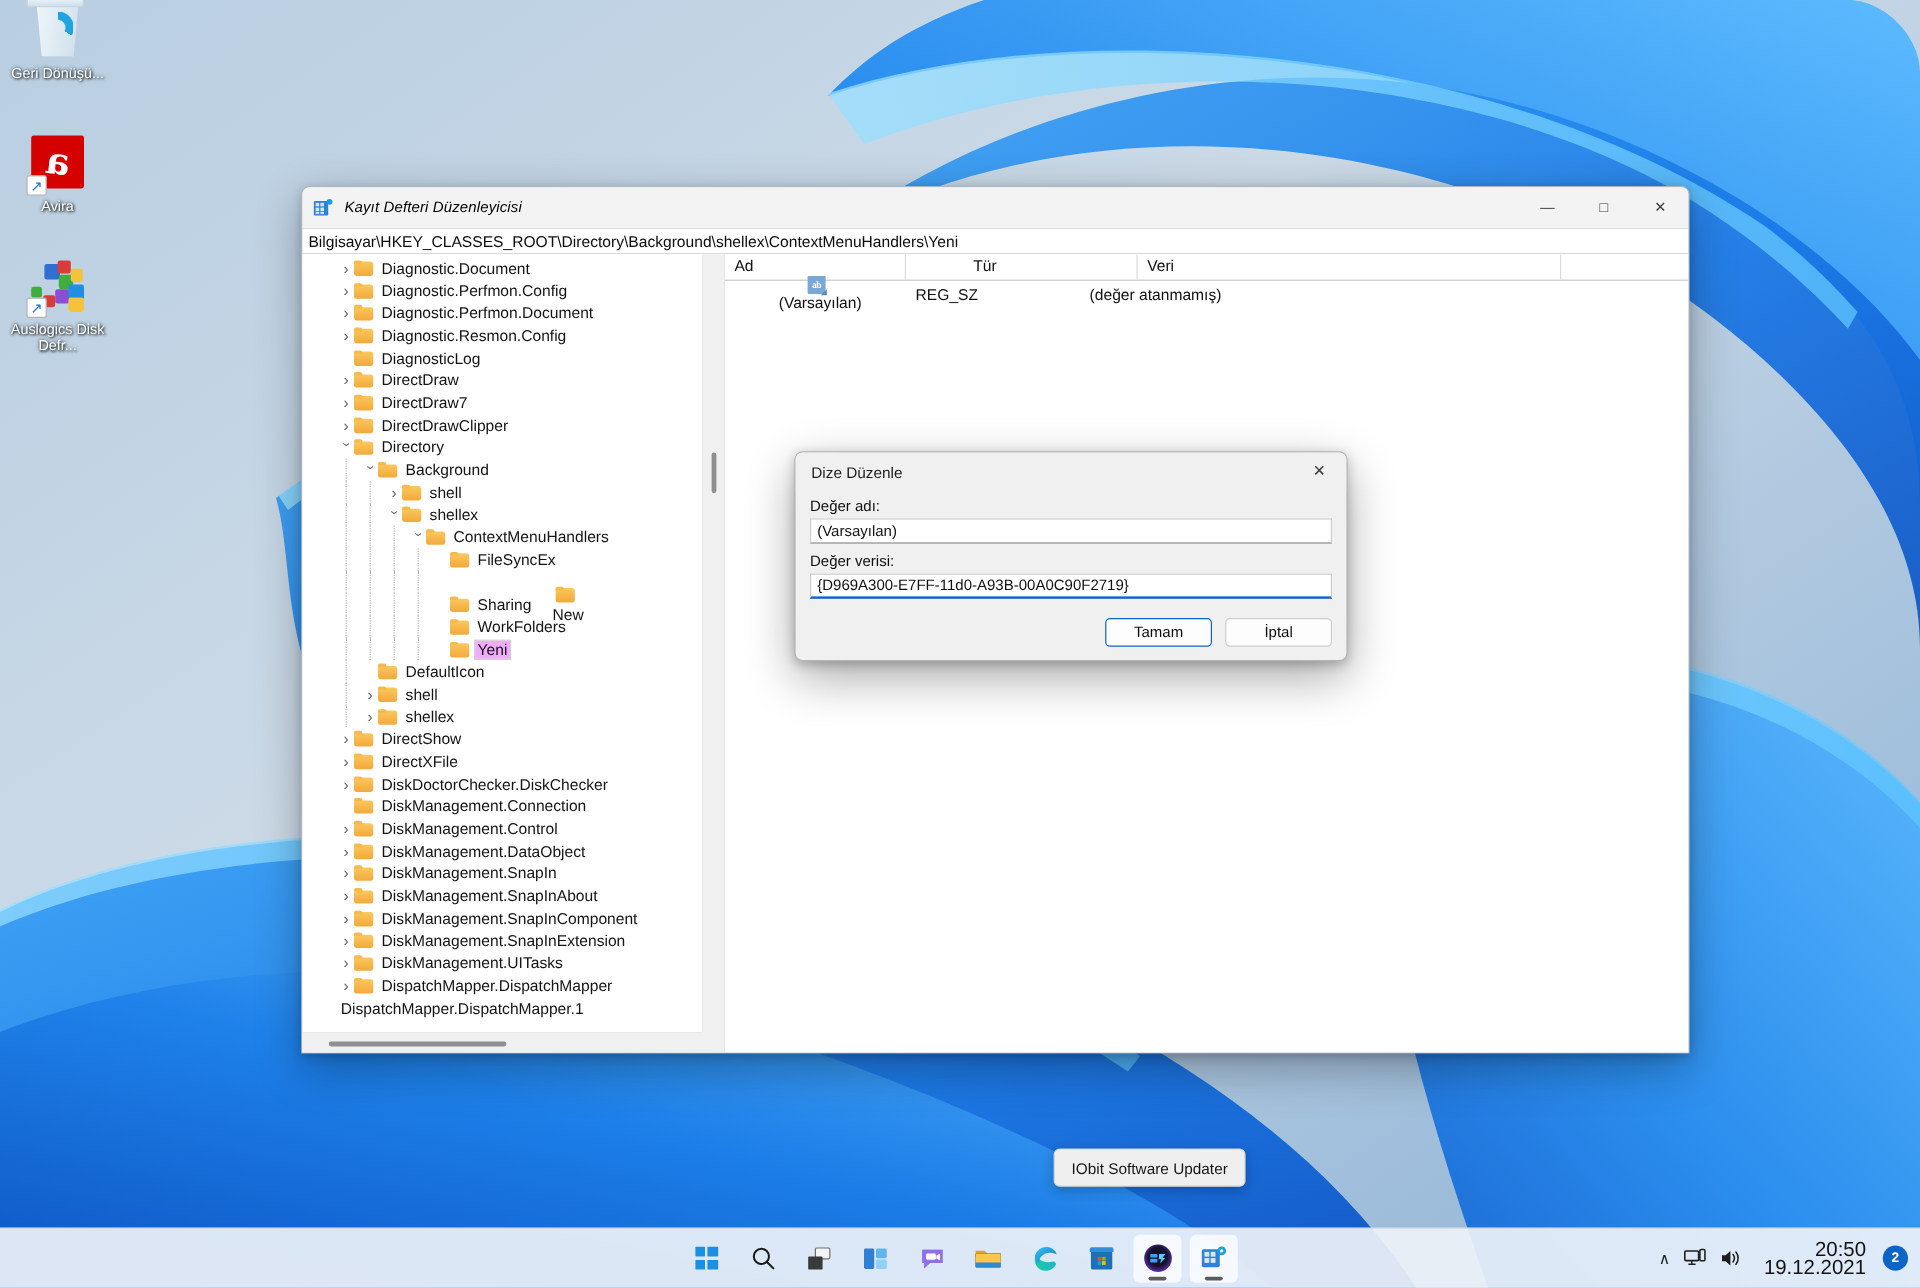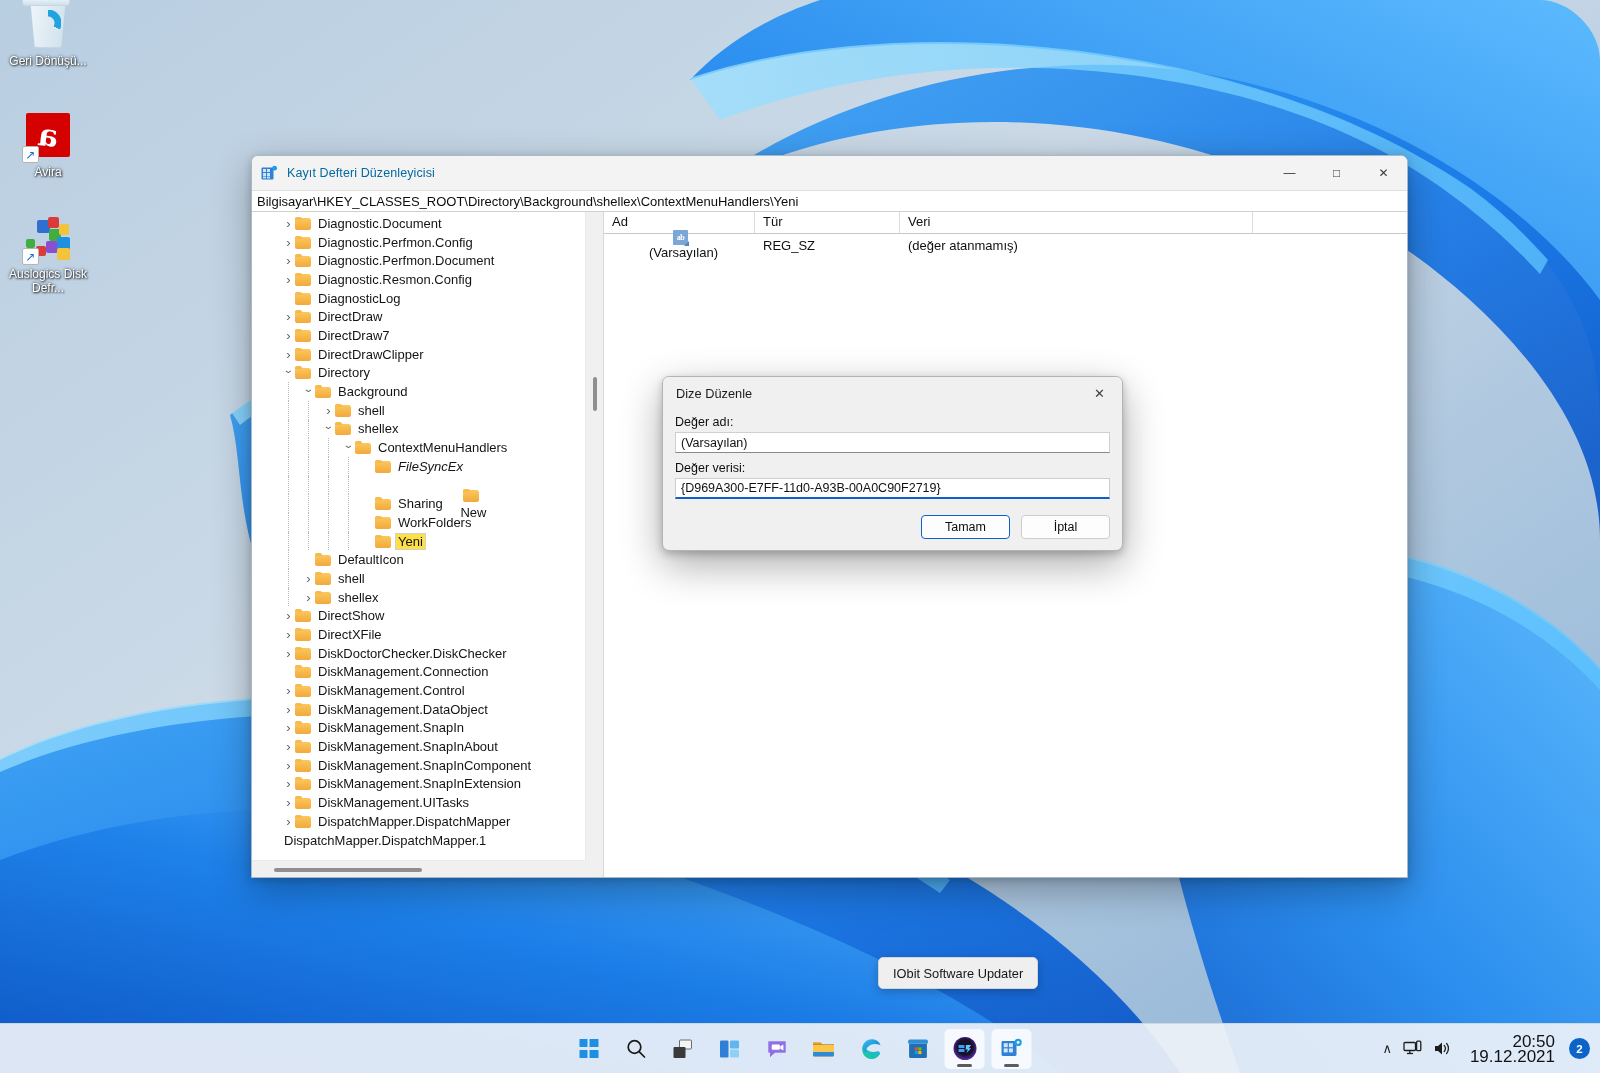--- a/index.html
+++ b/index.html
@@ -100,21 +100,21 @@
     overflow:hidden;
   }
   .titlebar {
     height:34px; flex:0 0 34px;
     display:flex; align-items:center;
     background:#f3f3f3;
     padding-left:9px;
     position:relative;
   }
   .title-ico { width:17px;height:17px;position:relative;margin-right:9px;flex:0 0 17px; }
-  .title-txt { font-size:12.5px; color:#0369a1; letter-spacing:.1px; }
+  .title-txt { font-size:12.5px; color:#000000; letter-spacing:.1px;font-style:italic; }
   .win-btns { position:absolute; right:0; top:0; height:34px; display:flex; }
   .win-btn {
     width:47px;height:34px;
     display:flex;align-items:center;justify-content:center;
     font-size:12px;color:#3a3a3a;
   }
 
   .menubar {
     height:27px;flex:0 0 27px;
     display:flex;align-items:center;
@@ -173,21 +173,21 @@
     content:"";position:absolute;left:0;top:1.5px;width:16px;height:11.5px;
     background:linear-gradient(180deg,#fbc85d,#f2a93b);
     border-radius:1.5px 2.5px 2px 2px;
   }
   .folder::after {
     content:"";position:absolute;left:0;top:0;width:7px;height:3px;
     background:#f6bb4c;border-radius:1.5px 2px 0 0;
   }
   .tlabel { padding:0 2px; line-height:15px; }
   .trow.sel .tlabel {
-    background:#fde047;
+    background:#f0abfc;
     outline:1px solid #d0d0d0;
   }
   .guide {
     position:absolute;top:0;bottom:0;width:1px;
     border-left:1px dotted #b9b9b9;
   }
 
   
   .vscroll {
     position:absolute;right:0;top:0;bottom:17px;width:18px;
@@ -546,21 +546,21 @@
                 <span class="tlabel">shellex</span>
               </div>
               <div class="trow" style="padding-left: 90px;">
                 <span class="guide" style="left: 36px;"></span>
                 <span class="guide" style="left: 56px;"></span>
                 <span class="guide" style="left: 76px;"></span>
                 <span class="chev" style="transform: translateY(-3px) scale(1.35, 1);">⌄</span>
                 <span class="folder"></span>
                 <span class="tlabel">ContextMenuHandlers</span>
               </div>
-              <div class="trow" style="padding-left: 110px; font-style: italic;">
+              <div class="trow" style="padding-left: 110px;">
                 <span class="guide" style="left: 36px;"></span>
                 <span class="guide" style="left: 56px;"></span>
                 <span class="guide" style="left: 76px;"></span>
                 <span class="guide" style="left: 96px;"></span>
                 <span class="chev none">·</span>
                 <span class="folder"></span>
                 <span class="tlabel">FileSyncEx</span>
               </div>
               <div class="trow" style="padding-left: 110px; flex-direction: column;">
                 <span class="guide" style="left: 36px;"></span>
@@ -686,21 +686,21 @@
         </div>
         <div class="hscroll">
           <div class="hthumb" style="left:22px;width:148px;"></div>
         </div>
         <div class="corner-box"></div>
       </div>
 
       <div class="list-pane">
         <div class="lv-head">
           <div class="lv-th" style="width:151px;">Ad</div>
-          <div class="lv-th" style="width:145px;">Tür</div>
+          <div class="lv-th" style="width:145px;margin-left:48px;">Tür</div>
           <div class="lv-th" style="width:353px;">Veri</div>
           <div class="lv-th" style="flex:1 1 auto;"></div>
         </div>
         <div class="lv-row">
           <div class="lv-td" style="width:151px;flex-direction:column;">
             <span class="abicon">ab</span>
             <span>(Varsayılan)</span>
           </div>
           <div class="lv-td" style="width:145px;">REG_SZ</div>
           <div class="lv-td" style="width:353px;">(değer atanmamış)</div>

